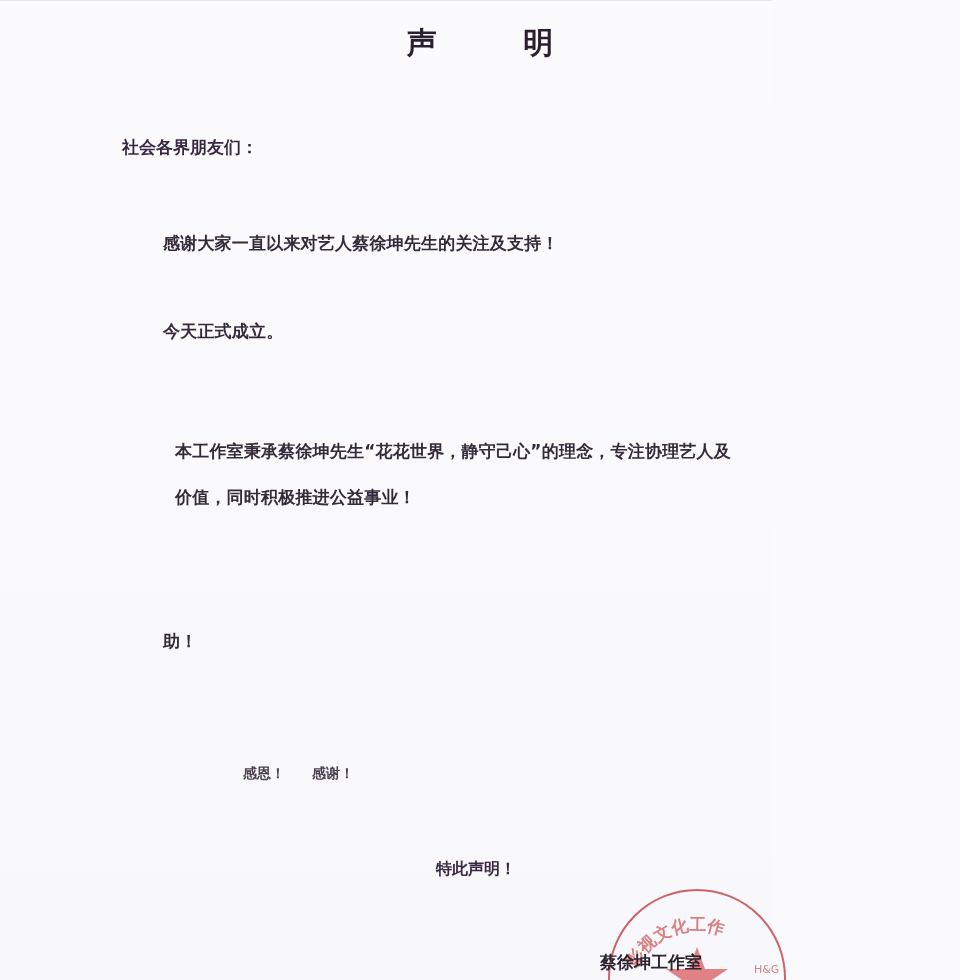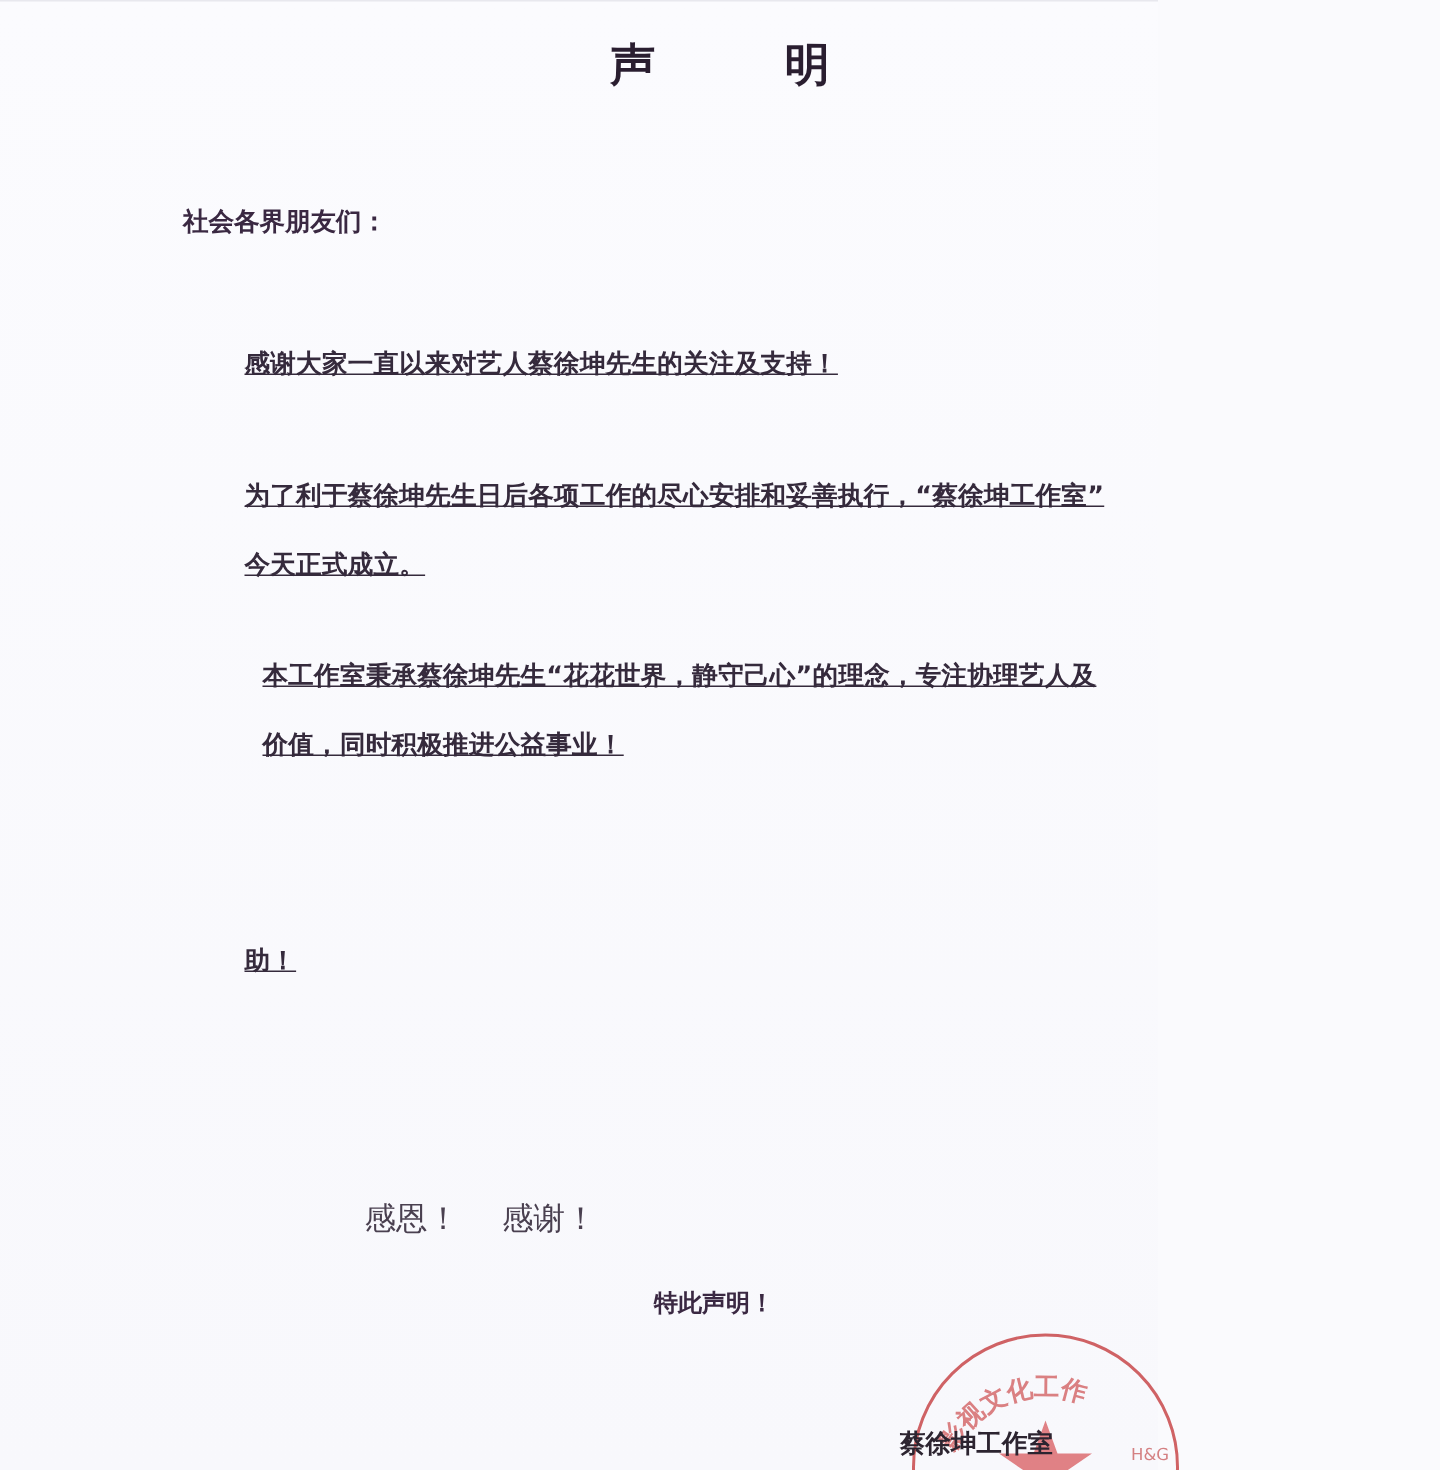--- a/index.html
+++ b/index.html
@@ -27,23 +27,23 @@
   }
   .para {
     position: absolute; left: 163px; width: 680px;
     font-size: 17px; font-weight: bold; line-height: 46px; color: #352a3c;
     letter-spacing: 0.2px;
   }
   .p1 { top: 219px; }
   .p2 { top: 307px; }
   .p3 { top: 427px; margin-left: 12px; }
   .p4 { top: 617px; }
-  .line { display: block; white-space: nowrap; text-decoration: underline; }
+  .line { display: block; white-space: nowrap; }
   .thanks {
-    position: absolute; left: 243px; top: 797px; font-size: 21px; font-weight: normal;
+    position: absolute; left: 243px; top: 764px; font-size: 14px; font-weight: bold;
     color: #4a4050;
   }
   .thanks span { margin-right: 22px; }
   .closing {
     position: absolute; left: 436px; top: 858px; font-size: 16px; font-weight: bold;
     color: #3a2842;
   }
   .stamp-svg { position: absolute; left: 606px; top: 886px; width: 182px; height: 182px; }
   .signature {
     position: absolute; left: 600px; top: 950px; font-size: 17px; font-weight: bold;
@@ -57,21 +57,20 @@
 
   <div class="title">声 明</div>
 
   <div class="greeting">社会各界朋友们：</div>
 
   <div class="para p1">
     <span class="line">感谢大家一直以来对艺人蔡徐坤先生的关注及支持！</span>
   </div>
 
   <div class="para p2">
-    <span class="line">为了利于蔡徐坤先生日后各项工作的尽心安排和妥善执行，“蔡徐坤工作室”</span>
     <span class="line">今天正式成立。</span>
   </div>
 
   <div class="para p3">
     <span class="line">本工作室秉承蔡徐坤先生“花花世界，静守己心”的理念，专注协理艺人及</span>
     <span class="line">价值，同时积极推进公益事业！</span>
   </div>
 
   <div class="para p4">
     <span class="line">助！</span>

